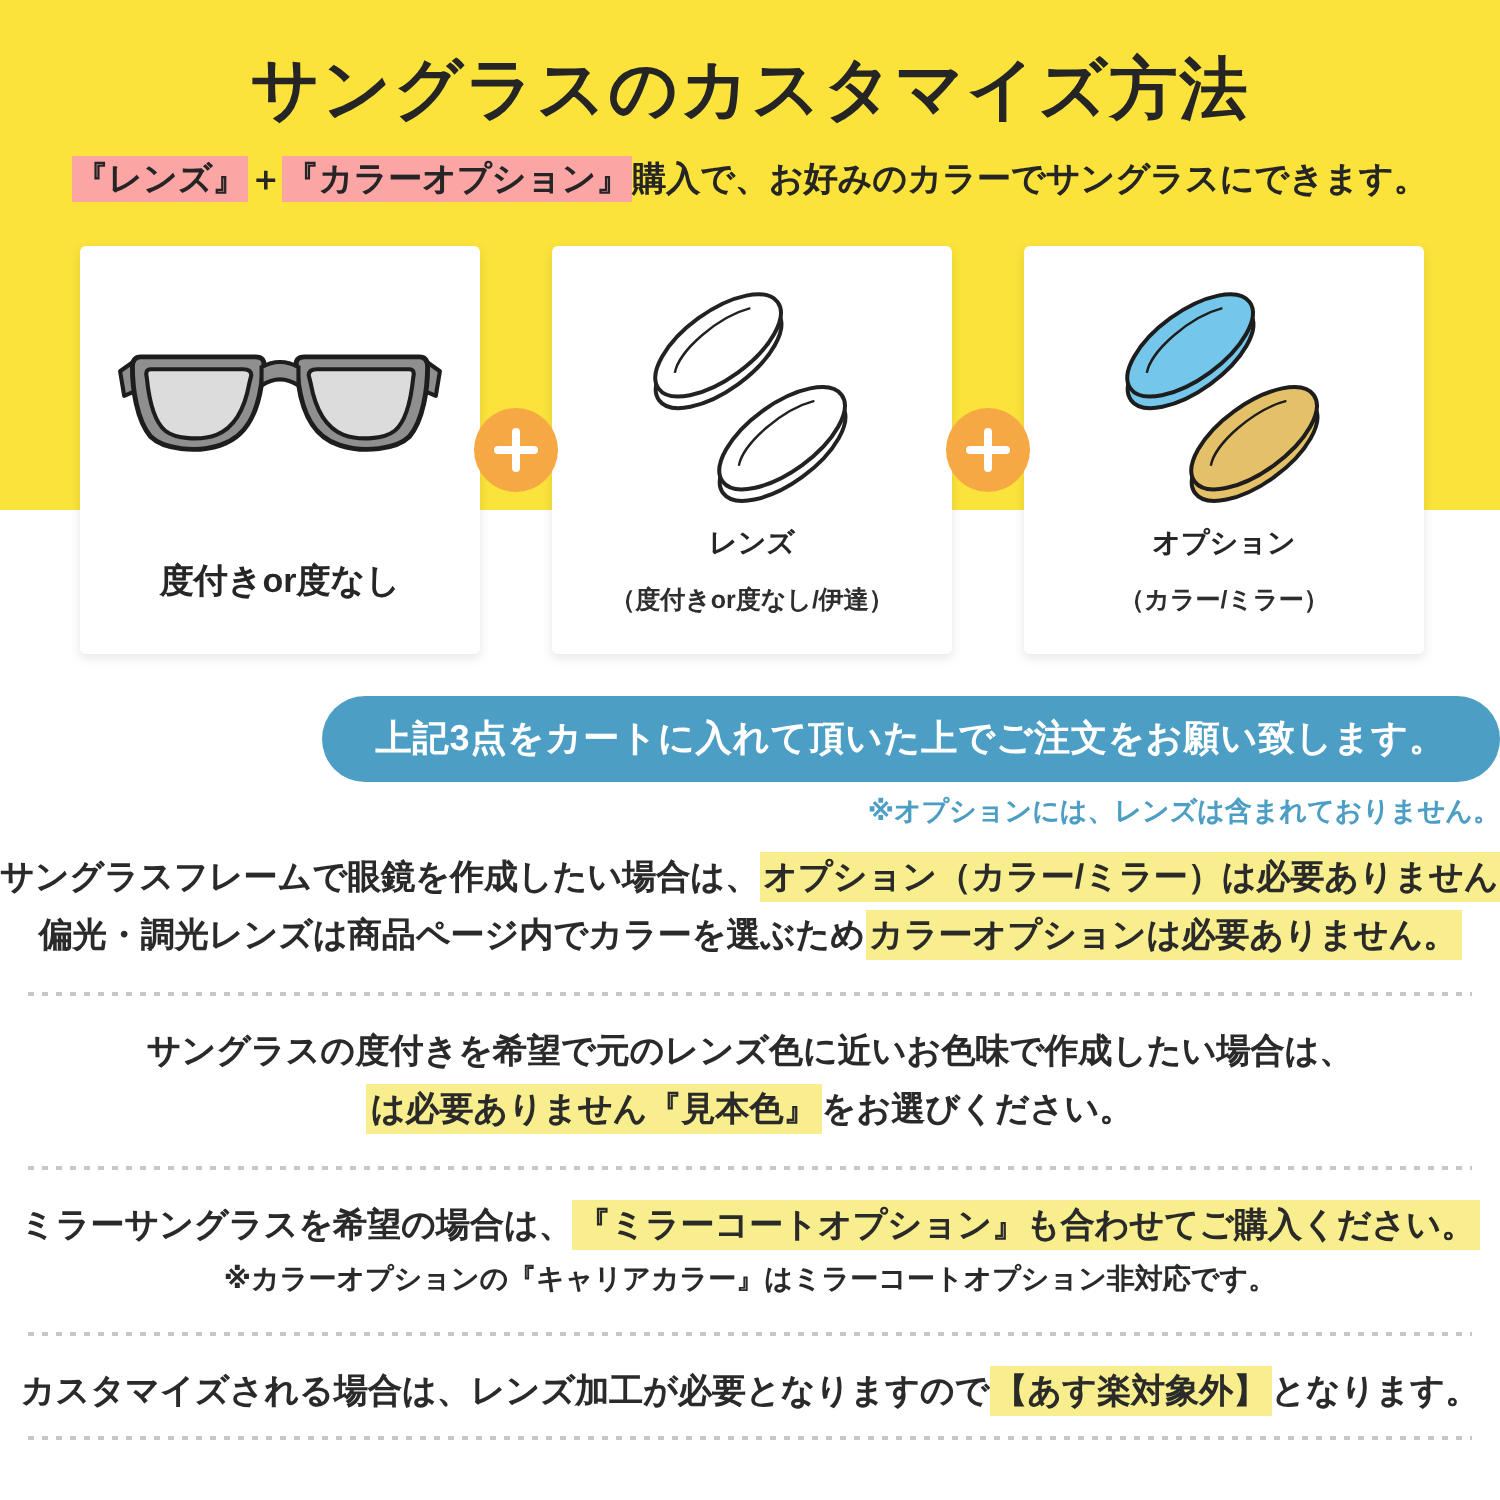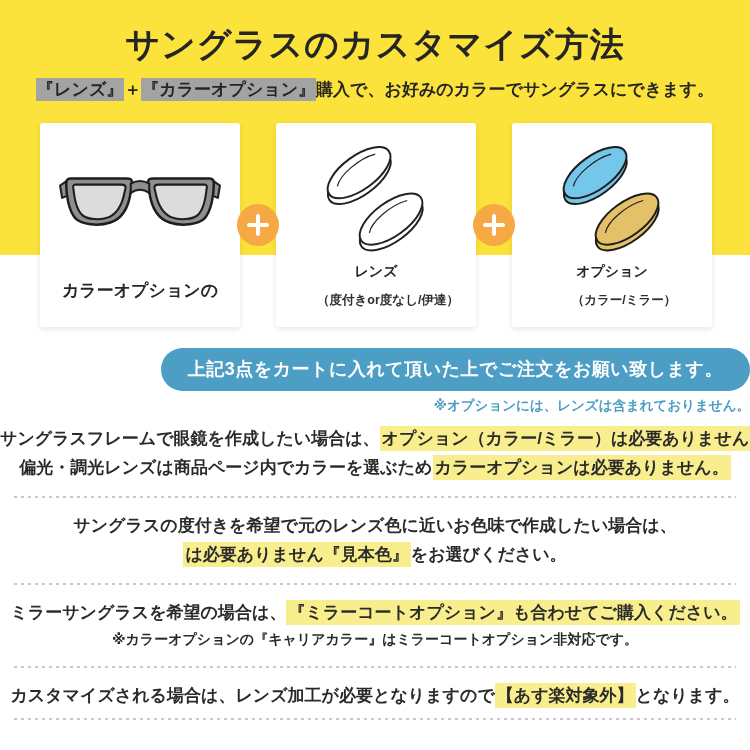--- a/index.html
+++ b/index.html
@@ -9,37 +9,37 @@
   }
   .yellow-band{position:absolute;top:0;left:0;width:750px;height:255px;background:#fbe33b;}
   .title{
     position:absolute;top:22px;left:0;width:750px;text-align:center;
     font-size:34px;font-weight:800;letter-spacing:1px;color:#252525;margin:0;
   }
   .subtitle{
     position:absolute;top:78px;left:0;width:750px;text-align:center;
     font-size:17px;font-weight:700;color:#252525;margin:0;
   }
-  .hl-white{background:#a3a3a3;padding:2px 1px;}
+  .hl-white{background:#fca5a5;padding:2px 1px;}
   .hl-yellow{background:#f8ee8e;padding:3px 2px;}
 
   .card{
     position:absolute;top:123px;width:200px;height:204px;background:#ffffff;
     border-radius:3px;box-shadow:0 2px 6px rgba(0,0,0,.10);
   }
   .card1{left:40px;}
   .card2{left:276px;}
   .card3{left:512px;}
   .card-icon{position:absolute;top:10px;left:0;width:100%;height:130px;
     display:flex;align-items:center;justify-content:center;}
   .card1 .card-icon{top:28px;height:100px;}
   .card-label{position:absolute;left:0;width:100%;text-align:center;font-weight:700;color:#262626;}
   .card1 .card-label{top:156px;font-size:17px;}
   .card2 .card-label,.card3 .card-label{top:140px;font-size:14px;}
-  .card-sublabel{position:absolute;top:169px;left:12px;width:100%;text-align:center;
+  .card-sublabel{position:absolute;top:169px;left:0;width:100%;text-align:center;
     font-size:12.5px;font-weight:600;color:#2e2e2e;}
 
   .plus{
     position:absolute;top:204px;width:42px;height:42px;border-radius:50%;
     background:#f6a845;z-index:6;
   }
   .plus1{left:237px;}
   .plus2{left:473px;}
   .plus::before,.plus::after{content:"";position:absolute;background:#ffffff;border-radius:2px;}
   .plus::before{left:10px;top:19px;width:22px;height:4px;}
@@ -80,21 +80,21 @@
       <svg width="164" height="60" viewBox="0 0 160 58">
         <path d="M9 9 L2 14 L4 26 L11 23 Z" fill="#8f8f8f" stroke="#1d1d1d" stroke-width="2" stroke-linejoin="round"></path>
         <path d="M151 9 L158 14 L156 26 L149 23 Z" fill="#8f8f8f" stroke="#1d1d1d" stroke-width="2" stroke-linejoin="round"></path>
         <path d="M12 7 Q8 7 8 12 C8 22 10 38 17 46 C23 52 39 54 51 50 C64 46 69 34 71 20 L72 12 Q73 7 68 7 Z" fill="#8f8f8f" stroke="#1d1d1d" stroke-width="2.4" stroke-linejoin="round"></path>
         <path d="M148 7 Q152 7 152 12 C152 22 150 38 143 46 C137 52 121 54 109 50 C96 46 91 34 89 20 L88 12 Q87 7 92 7 Z" fill="#8f8f8f" stroke="#1d1d1d" stroke-width="2.4" stroke-linejoin="round"></path>
         <path d="M71 12 Q80 7 89 12 L89 21 Q80 15 71 21 Z" fill="#8f8f8f" stroke="#1d1d1d" stroke-width="2"></path>
         <path d="M17 13 Q14 13 15 17 C16 27 18 38 24 43 C29 47 41 48 49 45 C59 41 63 31 65 20 L66 16 Q66 13 62 13 Z" fill="#dcdcdc" stroke="#1d1d1d" stroke-width="2"></path>
         <path d="M143 13 Q146 13 145 17 C144 27 142 38 136 43 C131 47 119 48 111 45 C101 41 97 31 95 20 L94 16 Q94 13 98 13 Z" fill="#dcdcdc" stroke="#1d1d1d" stroke-width="2"></path>
       </svg>
     </div>
-    <div class="card-label">カラーオプションの</div>
+    <div class="card-label">度付きor度なし</div>
   </div>
 
   <div class="plus plus1"></div>
 
   <div class="card card2">
     <div class="card-icon">
       <svg width="140" height="128" viewBox="0 0 150 160">
         <g transform="translate(55,50) rotate(-36)">
           <ellipse cx="-4" cy="4" rx="46" ry="21" fill="#ffffff" stroke="#222222" stroke-width="2.5"></ellipse>
           <ellipse cx="0" cy="-2" rx="46" ry="21" fill="#ffffff" stroke="#222222" stroke-width="2.5"></ellipse>

